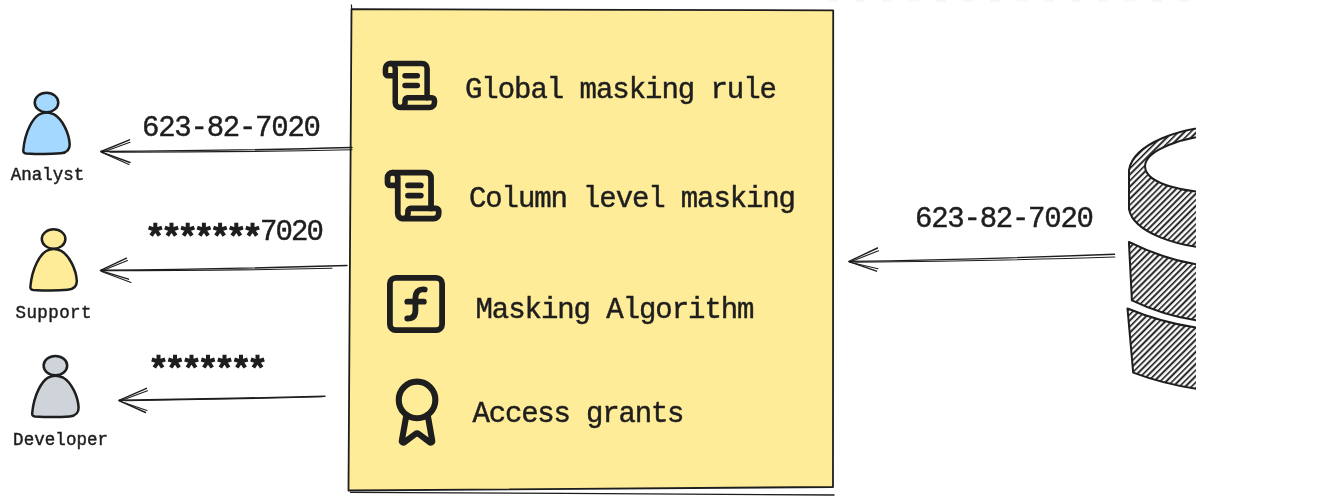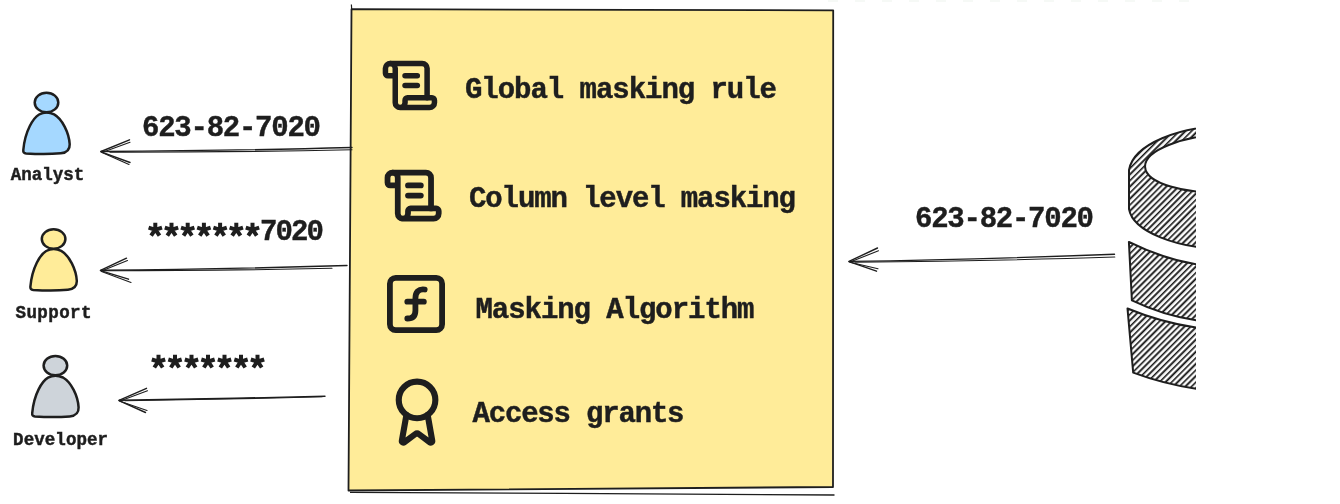--- a/index.html
+++ b/index.html
@@ -1,14 +1,14 @@
 <!DOCTYPE html>
 <html><head><meta charset="utf-8"><style>
 html,body{margin:0;padding:0;background:#fff;}
-#c{position:relative;width:1196px;height:504px;overflow:hidden;font-weight:bold;}
+#c{position:relative;width:1196px;height:504px;overflow:hidden;}
 text{font-family:"Liberation Mono",monospace;fill:#1e1e1e;stroke:#1e1e1e;stroke-width:0.45;}
 </style></head>
 <body>
 <div id="c">
 <svg width="1340" height="504" viewBox="0 0 1340 504">
 <defs>
 <pattern id="hach" width="8.6" height="8.6" patternUnits="userSpaceOnUse" patternTransform="rotate(45)">
 <line x1="2.15" y1="-1" x2="2.15" y2="9.6" stroke="#141414" stroke-width="1.9"></line>
           <line x1="6.45" y1="-1" x2="6.45" y2="9.6" stroke="#141414" stroke-width="1.55"></line>
 </pattern>

